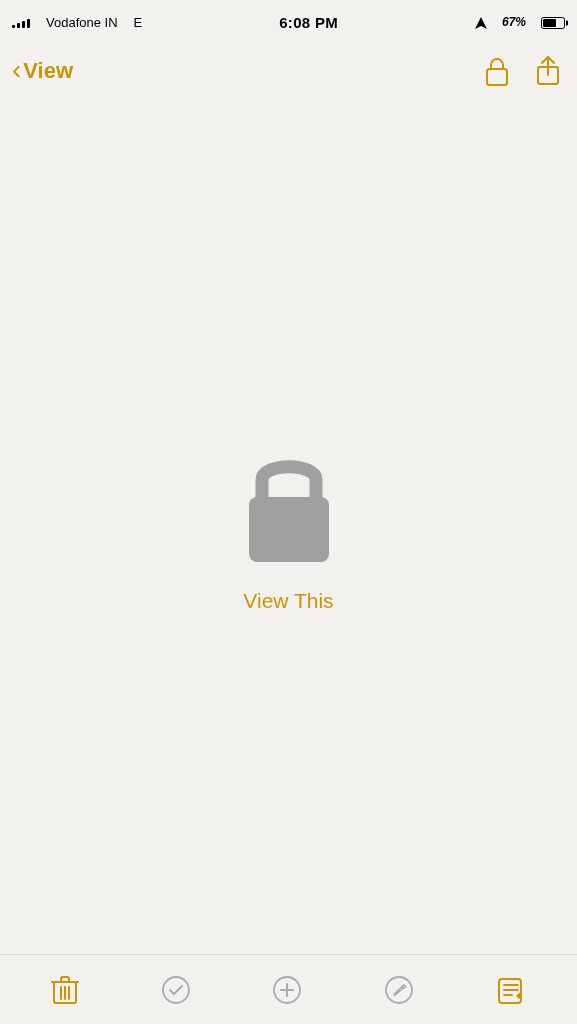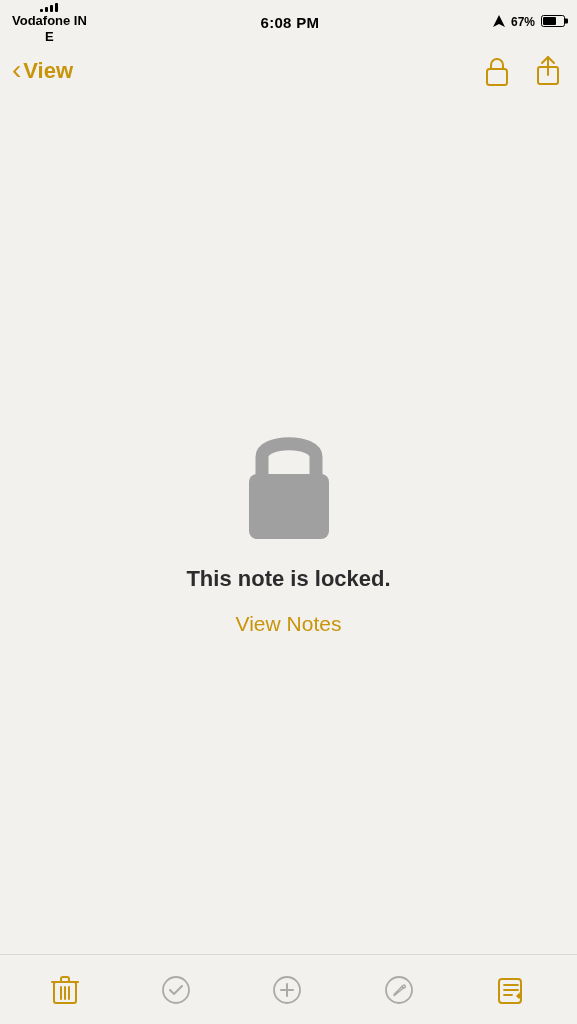--- a/index.html
+++ b/index.html
@@ -21,25 +21,24 @@
       display: flex;
       align-items: center;
       justify-content: space-between;
       padding: 0 12px;
       background: #f2f1ed;
     }
 
     .status-left {
       display: flex;
       align-items: center;
-      gap: 1px;
+      gap: 16px;
       font-size: 13px;
-      font-weight: 700;
+      font-weight: 400;
       color: #000;
-      flex-direction: column;
     }
 
     .signal-bars {
       display: flex;
       align-items: flex-end;
       gap: 2px;
       height: 12px;
     }
 
     .signal-bars span {
@@ -50,22 +49,23 @@
 
     .status-center {
       font-size: 15px;
       font-weight: 600;
       color: #000;
       letter-spacing: 0.3px;
     }
 
     .status-right {
       display: flex;
-      align-items: flex-start;
-      gap: 6px;
+      align-items: flex-end;
+      gap: 15px;
+      font-style: italic;
     }
 
     .status-right svg {
       fill: #000;
     }
 
     .battery-icon {
       width: 24px;
       height: 12px;
       border: 1.5px solid #000;
@@ -268,23 +268,22 @@
 
   <div class="lock-icon-large">
     <svg width="110" height="125" viewBox="0 0 110 125" fill="none">
 
       <rect x="15" y="55" width="80" height="65" rx="8" fill="#a0a0a0"></rect>
 
       <path d="M28 55V38C28 20.327 82 20.327 82 38V55" stroke="#a0a0a0" stroke-width="13" fill="none" stroke-linecap="round"></path>
     </svg>
   </div>
 
-  <div class="locked-title">This note is locked.</div>
-
-  <button class="view-note-btn">View Notes</button>
+
+  <button class="view-note-btn">View This</button>
 </div>
 
 <div class="bottom-toolbar">
 
   <button class="toolbar-btn">
     <svg width="28" height="30" viewBox="0 0 28 30" fill="none">
       <rect x="3" y="7" width="22" height="21" rx="2" stroke="#c8940a" stroke-width="2" fill="none"></rect>
       <path d="M1 7H27" stroke="#c8940a" stroke-width="2" stroke-linecap="round"></path>
       <path d="M10 7V4C10 3 11 2 12 2H16C17 2 18 3 18 4V7" stroke="#c8940a" stroke-width="2" fill="none" stroke-linecap="round"></path>
       <path d="M10 12V24" stroke="#c8940a" stroke-width="2" stroke-linecap="round"></path>

